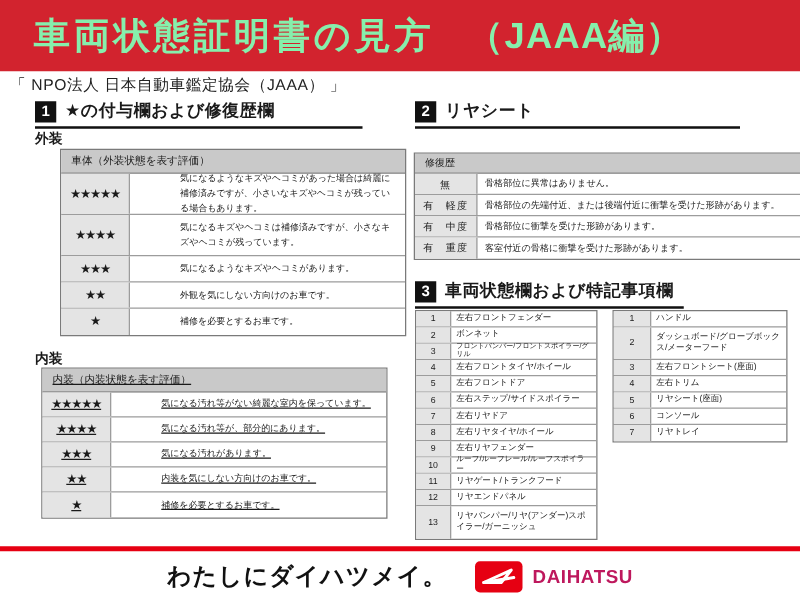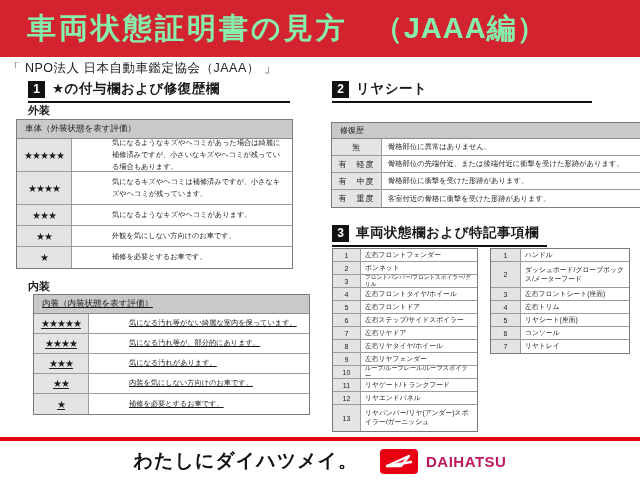--- a/index.html
+++ b/index.html
@@ -83,21 +83,21 @@
 </div>
 
 <div class="abs subtitle">「 NPO法人 日本自動車鑑定協会（JAAA） 」</div>
 
 <div class="abs sec-head" style="left:28px; top:80px; padding-right:70px;">
   <span class="sec-num">1</span>
   <span class="sec-title">★の付与欄および修復歴欄</span>
 </div>
 
 <div class="abs group-label" style="left:28px; top:103px;">外装</div>
-<div class="abs tbl star-tbl" style="left:16px; top:119px;">
+<div class="abs tbl star-tbl" style="left:48px; top:119px;">
   <div class="t-head">車体（外装状態を表す評価）</div>
   <div class="t-row r-h2">
     <div class="t-label">★★★★★</div>
     <div class="t-desc">気になるようなキズやヘコミがあった場合は綺麗に補修済みですが、小さいなキズやヘコミが残っている場合もあります。</div>
   </div>
   <div class="t-row r-h2">
     <div class="t-label">★★★★</div>
     <div class="t-desc">気になるキズやヘコミは補修済みですが、小さなキズやヘコミが残っています。</div>
   </div>
   <div class="t-row r-h1">

